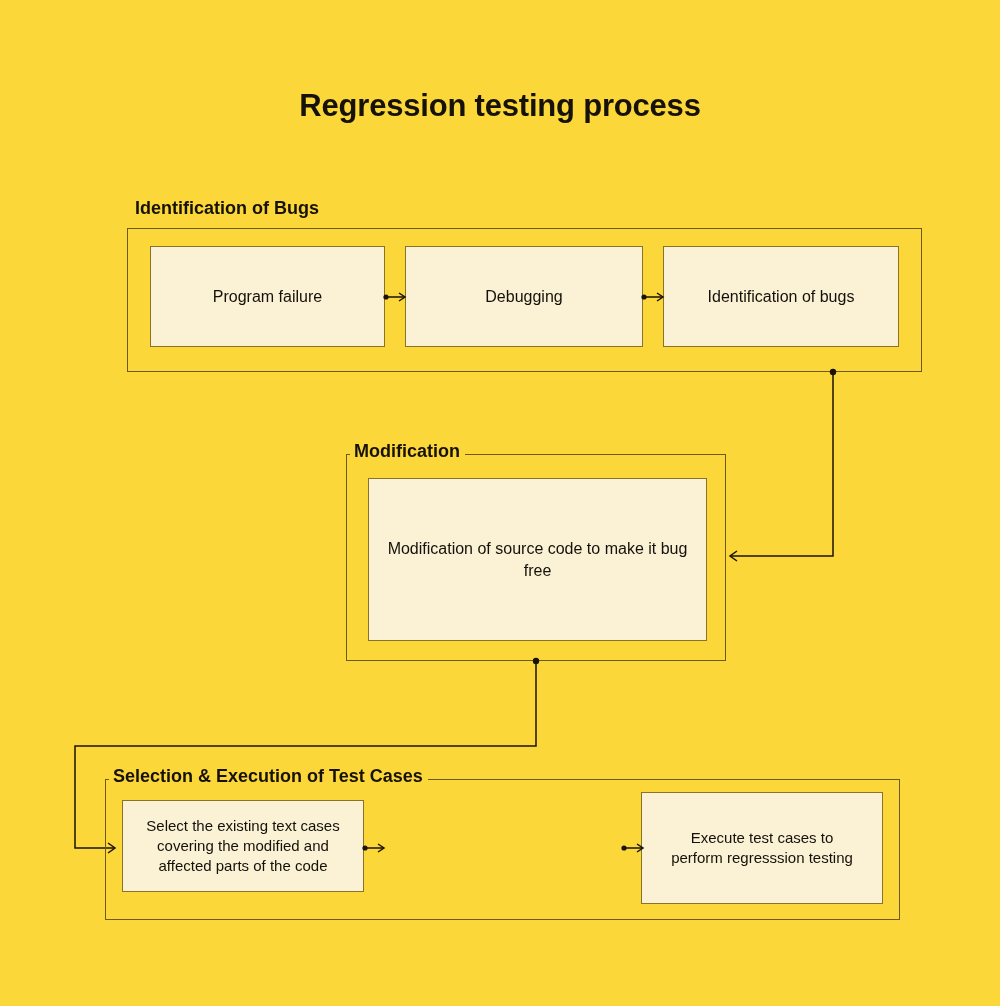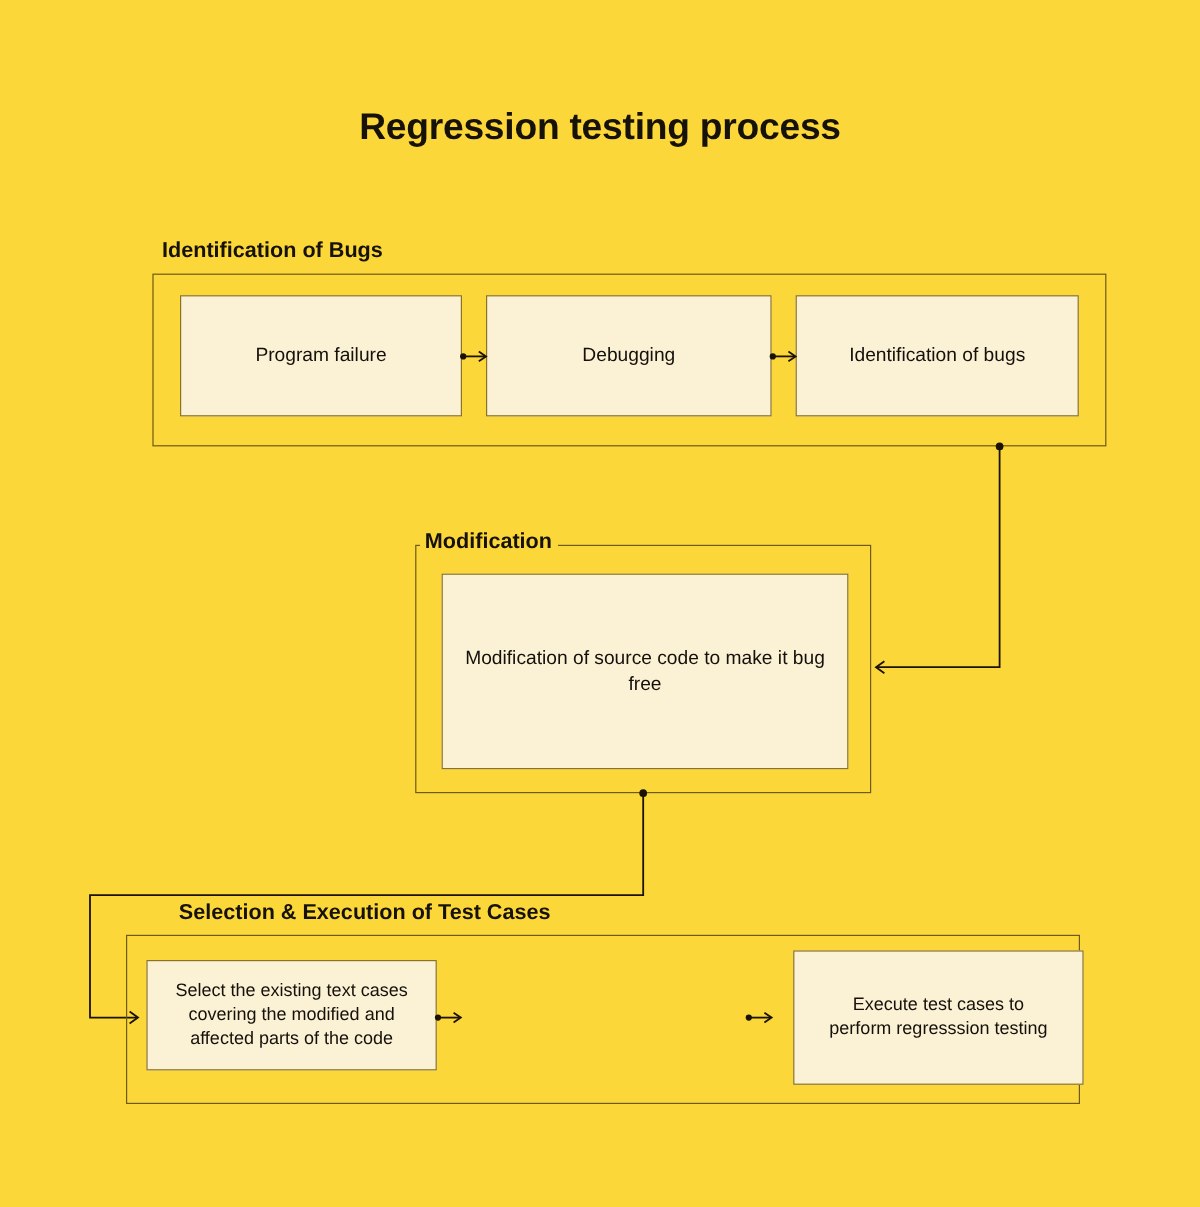--- a/index.html
+++ b/index.html
@@ -133,26 +133,26 @@
   <div class="node" style="left:368px; top:478px; width:339px; height:163px; padding:16px 14px;">Modification of source code to make it bug free</div>
 
   <svg class="conn" style="left:68px; top:655px; width:480px; height:205px;" viewBox="0 0 480 205">
     <circle class="dot" cx="468" cy="6" r="3.2"></circle>
     <polyline points="468,6 468,91 7,91 7,193 46,193"></polyline>
     <polyline class="head" points="40,188 47,193 40,198"></polyline>
   </svg>
 
   <div class="group-box" style="left:105px; top:779px; width:795px; height:141px;"></div>
 
-  <div class="group-label" style="left:109px; top:750px;margin-left:36px;">Selection &amp; Execution of Test Cases</div>
+  <div class="group-label" style="left:109px; top:766px;">Selection &amp; Execution of Test Cases</div>
 
   <div class="node small" style="left:122px; top:800px; width:242px; height:92px; padding:4px 16px;">Select the existing text cases covering the modified and affected parts of the code</div>
 
 
-  <div class="node small" style="left:641px; top:792px; width:242px; height:112px; padding:4px 22px;margin-left:20px;">Execute test cases to perform regresssion testing</div>
+  <div class="node small" style="left:641px; top:792px; width:242px; height:112px; padding:4px 22px;">Execute test cases to perform regresssion testing</div>
 
   <svg class="conn" style="left:362px; top:838px; width:26px; height:20px;" viewBox="0 0 26 20">
     <circle class="dot" cx="3" cy="10" r="2.6"></circle>
     <line x1="3" y1="10" x2="21" y2="10"></line>
     <polyline class="head" points="16,6 22,10 16,14"></polyline>
   </svg>
 
   <svg class="conn" style="left:621px; top:838px; width:26px; height:20px;" viewBox="0 0 26 20">
     <circle class="dot" cx="3" cy="10" r="2.6"></circle>
     <line x1="3" y1="10" x2="21" y2="10"></line>

